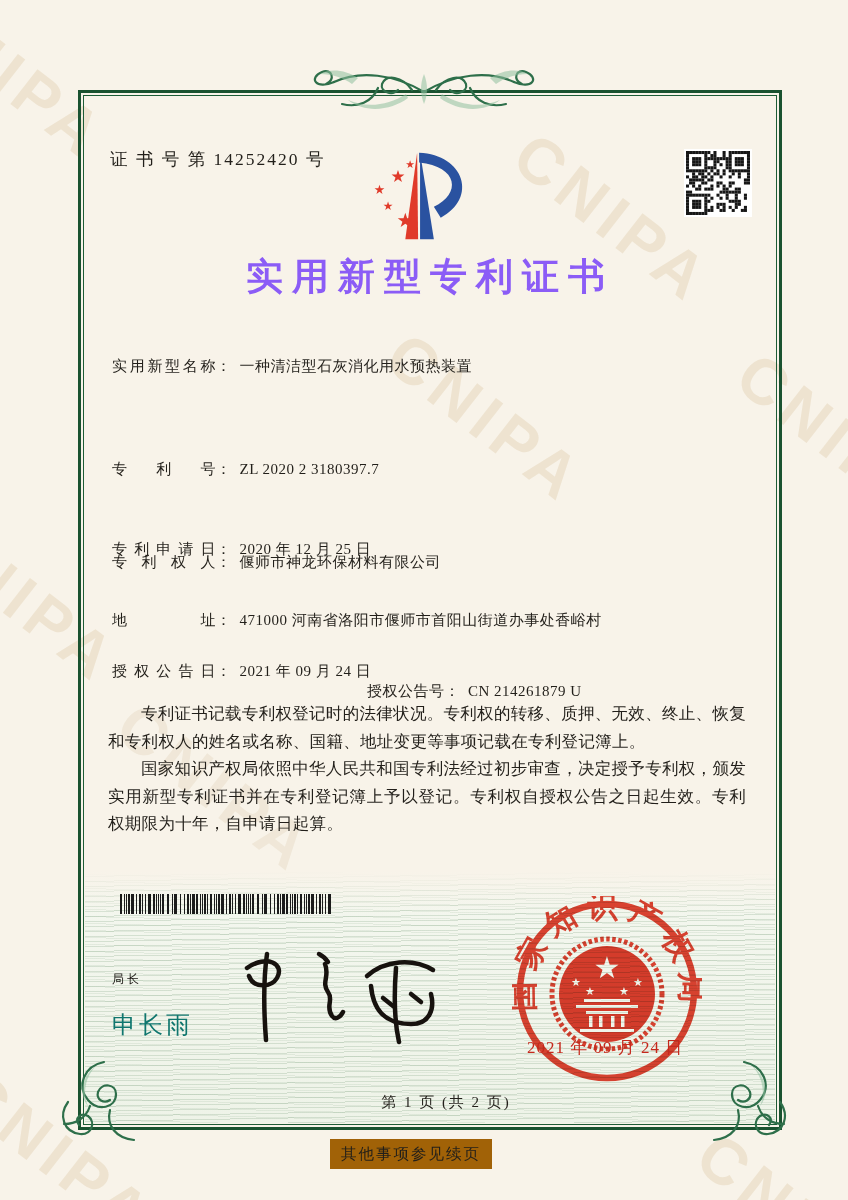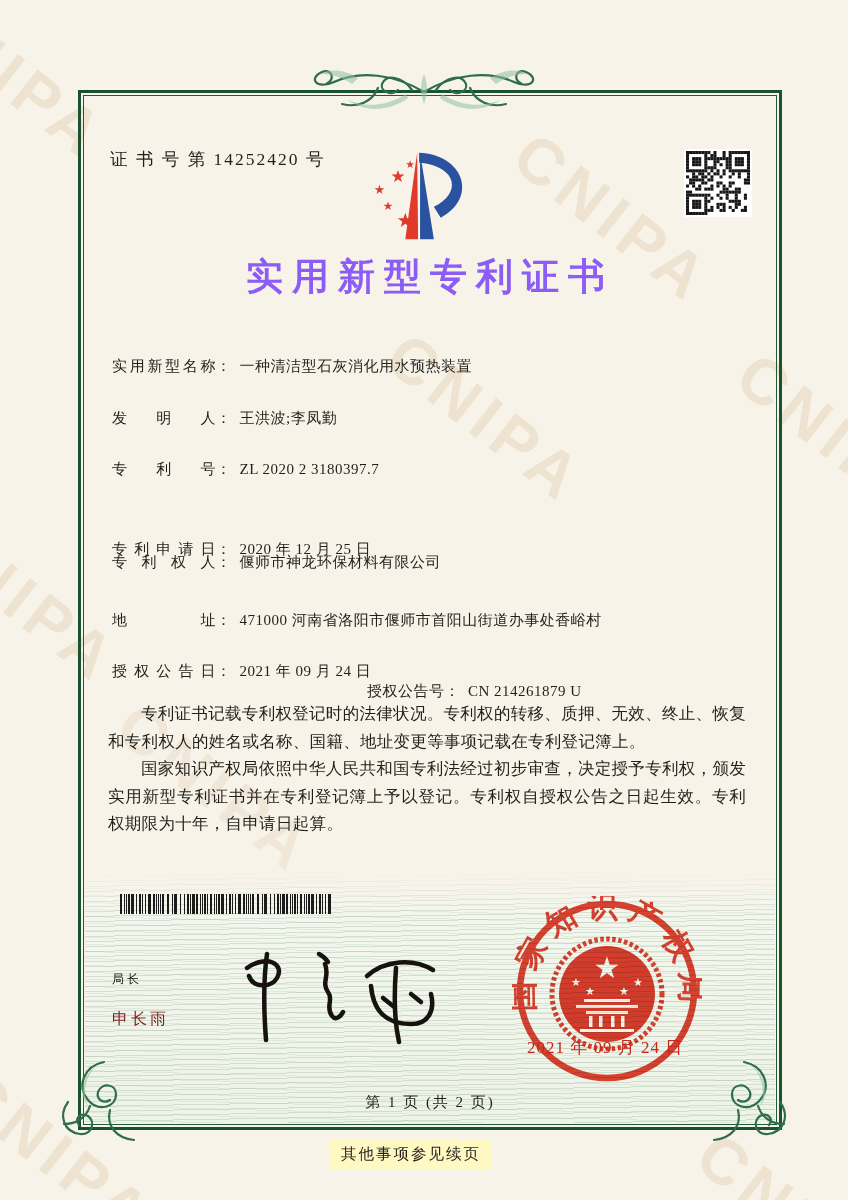--- a/index.html
+++ b/index.html
@@ -63,31 +63,31 @@
   .g2{position:absolute;left:255px;top:0;margin-top:20px;}
   
   .bodytext{position:absolute;left:108px;top:700px;width:638px;z-index:3;
     font-size:16.5px;line-height:27.5px;letter-spacing:.3px;text-align:justify;}
   .bodytext p{margin:0;text-indent:2em;}
   
   .barcode{position:absolute;left:120px;top:894px;width:215px;height:20px;z-index:3;}
   .sig-title{position:absolute;left:112px;top:971px;font-family:"Liberation Sans","DejaVu Sans",sans-serif;
     font-size:12px;letter-spacing:3px;color:#15120e;z-index:3;}
   .sig-name{position:absolute;left:112px;top:1009px;font-family:"Liberation Sans","DejaVu Sans",sans-serif;
-    font-size:16px;letter-spacing:3px;color:#7f1d1d;z-index:3;}
+    font-size:24px;letter-spacing:3px;color:#0f766e;z-index:3;}
   .sig{position:absolute;left:233px;top:942px;width:220px;height:105px;z-index:3;}
   .sig path{stroke:#17120e;stroke-width:4.5;fill:none;stroke-linecap:round;stroke-linejoin:round;}
   .seal{position:absolute;left:512px;top:896px;width:190px;height:190px;z-index:3;
     mix-blend-mode:multiply;opacity:.95;}
   .seal-date{position:absolute;left:527px;top:1036px;width:220px;z-index:4;
     font-size:17px;letter-spacing:1px;color:#c5281c;}
   .page-info{position:absolute;left:78px;top:1093px;width:704px;text-align:center;
-    font-size:15px;letter-spacing:2px;z-index:3;}
+    font-size:15px;letter-spacing:2px;z-index:3;padding-left:16px;}
   .note{position:absolute;left:330px;top:1139px;width:162px;height:30px;line-height:30px;
-    background:#fef9c3;text-align:center;font-size:15.5px;letter-spacing:2px;z-index:3;}
+    background:#a16207;text-align:center;font-size:15.5px;letter-spacing:2px;z-index:3;}
 </style>
 </head>
 <body>
 
 <div id="page">
 
   <div class="wm wm1">CNIPA</div>
   <div class="wm wm2">CNIPA</div>
   <div class="wm wm3">CNIPA</div>
   <div class="wm wm4">CNIPA</div>
@@ -367,23 +367,20 @@
       <rect x="12" y="60" width="3" height="3" fill="#161616"></rect>
       <rect x="15" y="60" width="3" height="3" fill="#161616"></rect>
       <rect x="18" y="60" width="3" height="3" fill="#161616"></rect>
     </svg>
 
   <div class="title">实用新型专利证书</div>
 
   <div class="frow r1">
     <span class="flabel">实用新型名称</span><span class="colon">：</span><span class="fvalue">一种清洁型石灰消化用水预热装置</span>
   </div>
-  <div class="frow r2">
-    <span class="flabel">发明人</span><span class="colon">：</span><span class="fvalue">王洪波;李凤勤</span>
-  </div>
   <div class="frow r3">
     <span class="flabel">专利号</span><span class="colon">：</span><span class="fvalue">ZL 2020 2 3180397.7</span>
   </div>
   <div class="frow r4">
     <span class="flabel">专利申请日</span><span class="colon">：</span><span class="fvalue">2020 年 12 月 25 日</span>
   </div>
   <div class="frow r5">
     <span class="flabel">专利权人</span><span class="colon">：</span><span class="fvalue">偃师市神龙环保材料有限公司</span>
   </div>
   <div class="frow r6">

